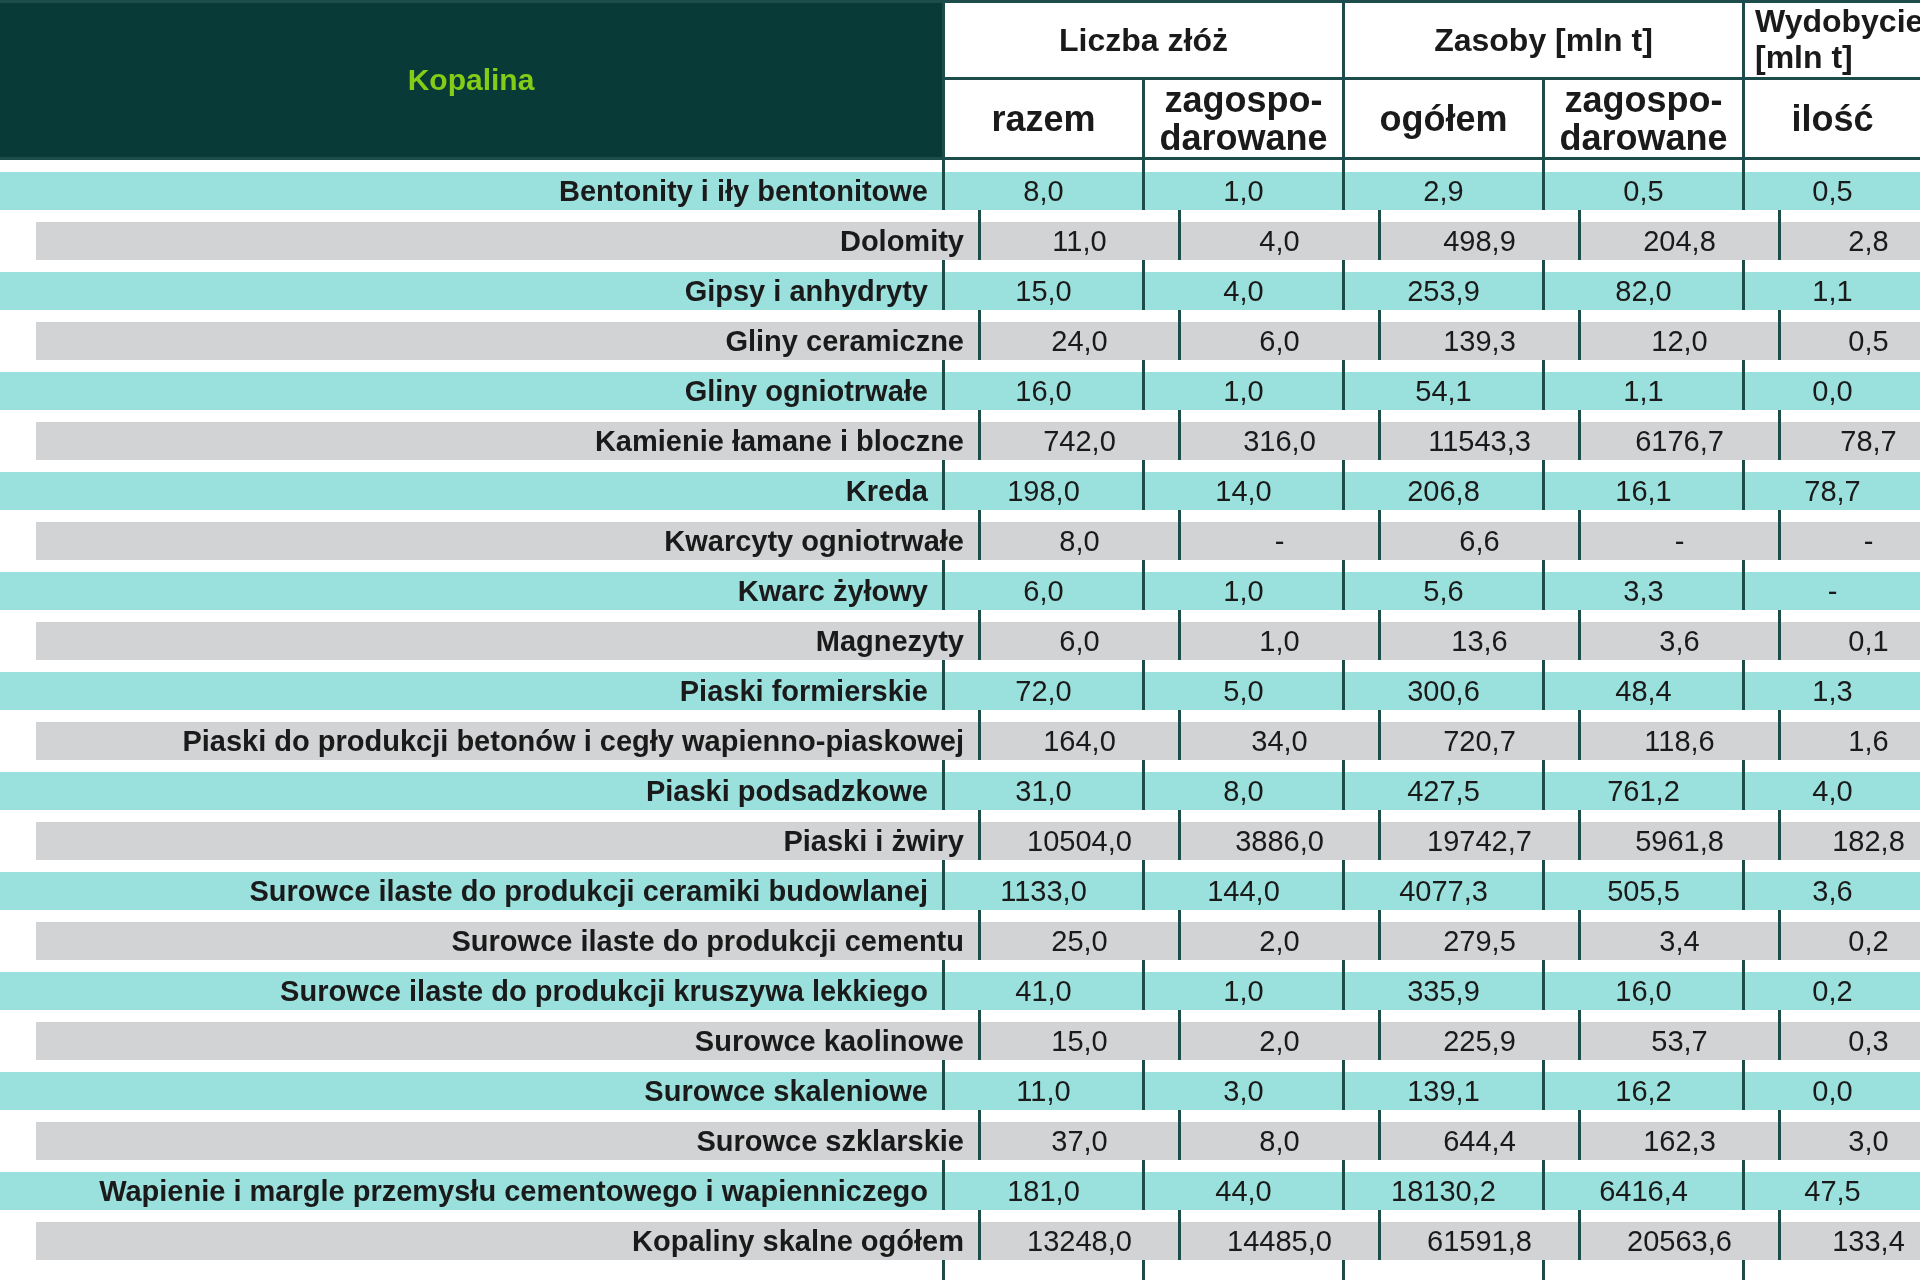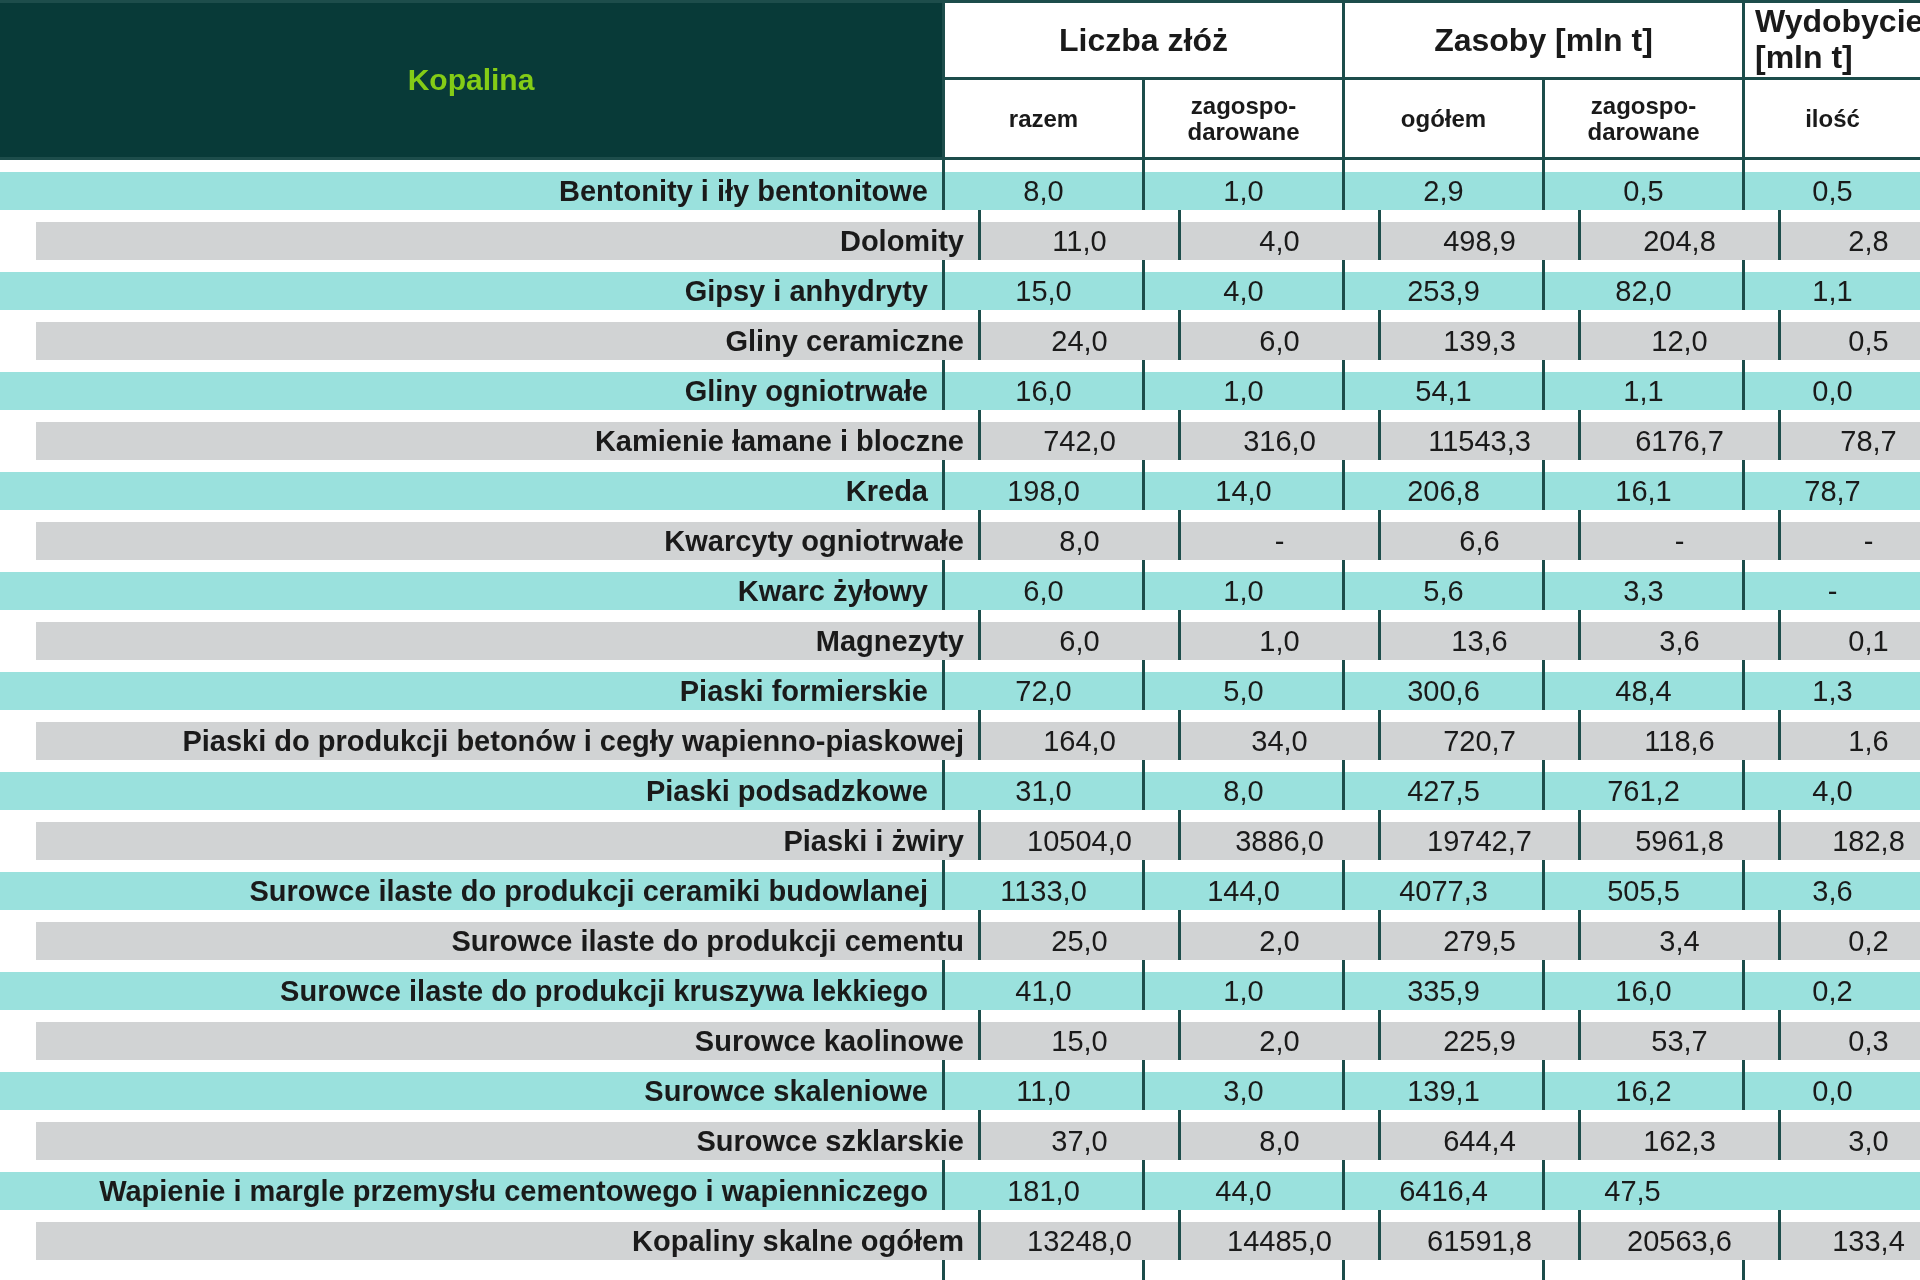--- a/index.html
+++ b/index.html
@@ -43,21 +43,21 @@
   }
   .h-group.g-liczba{grid-column:2/4;}
   .h-group.g-zasoby{grid-column:4/6;}
   .h-group.g-wydobycie{
     grid-column:6/7;justify-content:flex-start;padding-left:10px;
     white-space:pre-line;line-height:1.12;text-align:left;
   }
   .h-sub{
     grid-row:2;box-sizing:border-box;
     display:flex;align-items:center;justify-content:center;
-    font-weight:bold;font-size:24px;text-align:center;
+    font-weight:bold;font-size:36px;text-align:center;
     white-space:pre-line;line-height:1.05;
     border-left:3px solid var(--c-border);
   }
   .s-razem{grid-column:2;}
   .s-zag1{grid-column:3;}
   .s-ogolem{grid-column:4;}
   .s-zag2{grid-column:5;}
   .s-ilosc{grid-column:6;}
 
   
@@ -262,20 +262,21 @@
         <div class="cell value">37,0</div>
         <div class="cell value">8,0</div>
         <div class="cell value">644,4</div>
         <div class="cell value">162,3</div>
         <div class="cell value last">3,0</div>
       </div>
       <div class="row teal">
         <div class="cell label">Wapienie i margle przemysłu cementowego i wapienniczego</div>
         <div class="cell value">181,0</div>
         <div class="cell value">44,0</div>
+        <div class="cell value">18130,2</div>
         <div class="cell value">6416,4</div>
         <div class="cell value last">47,5</div>
       </div>
       <div class="row gray">
         <div class="cell label">Kopaliny skalne ogółem</div>
         <div class="cell value">13248,0</div>
         <div class="cell value">14485,0</div>
         <div class="cell value">61591,8</div>
         <div class="cell value">20563,6</div>
         <div class="cell value last">133,4</div>

